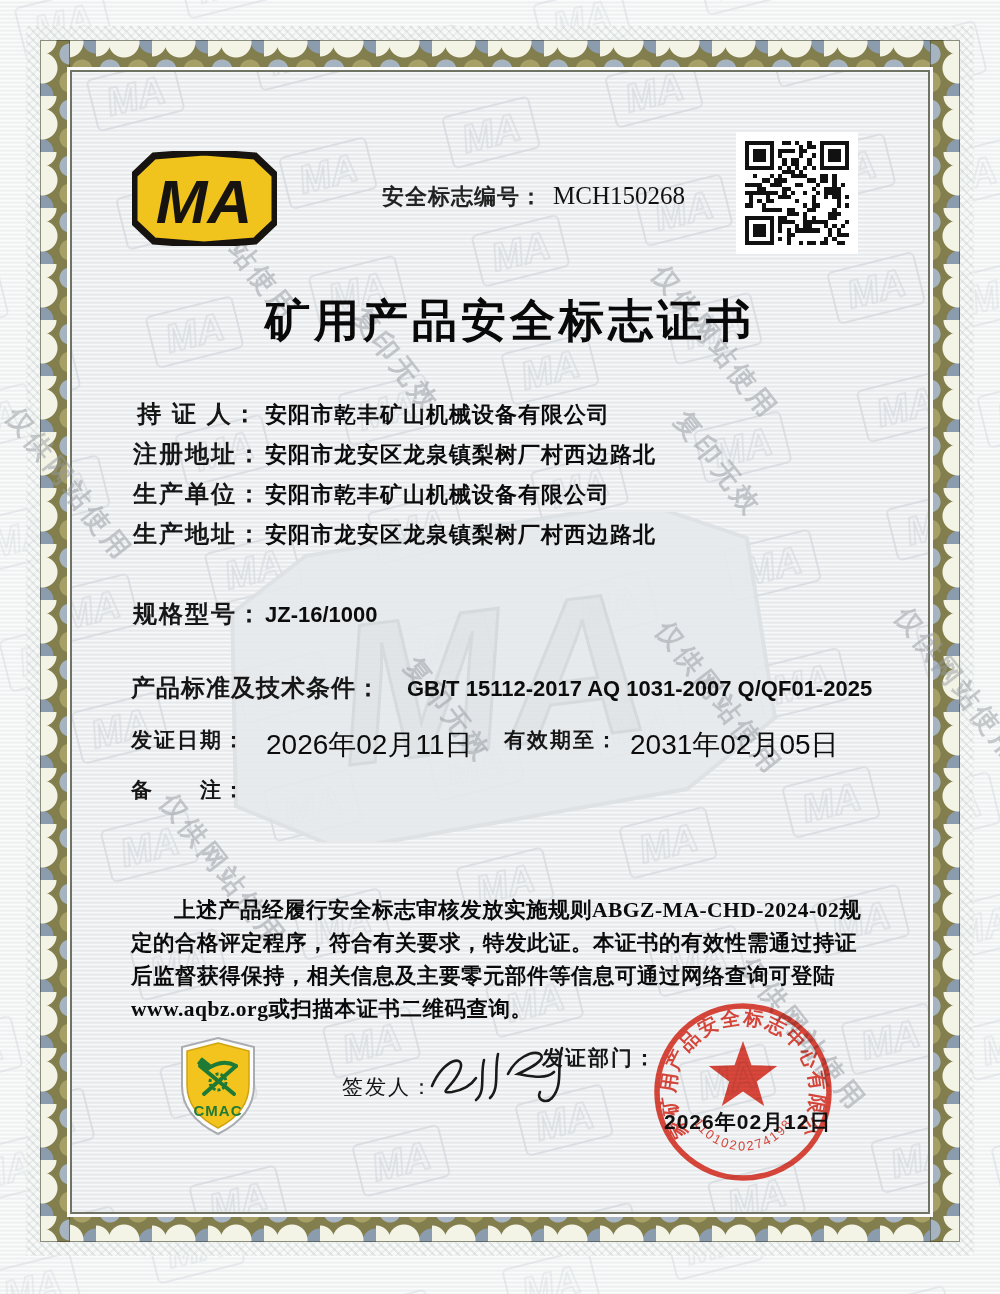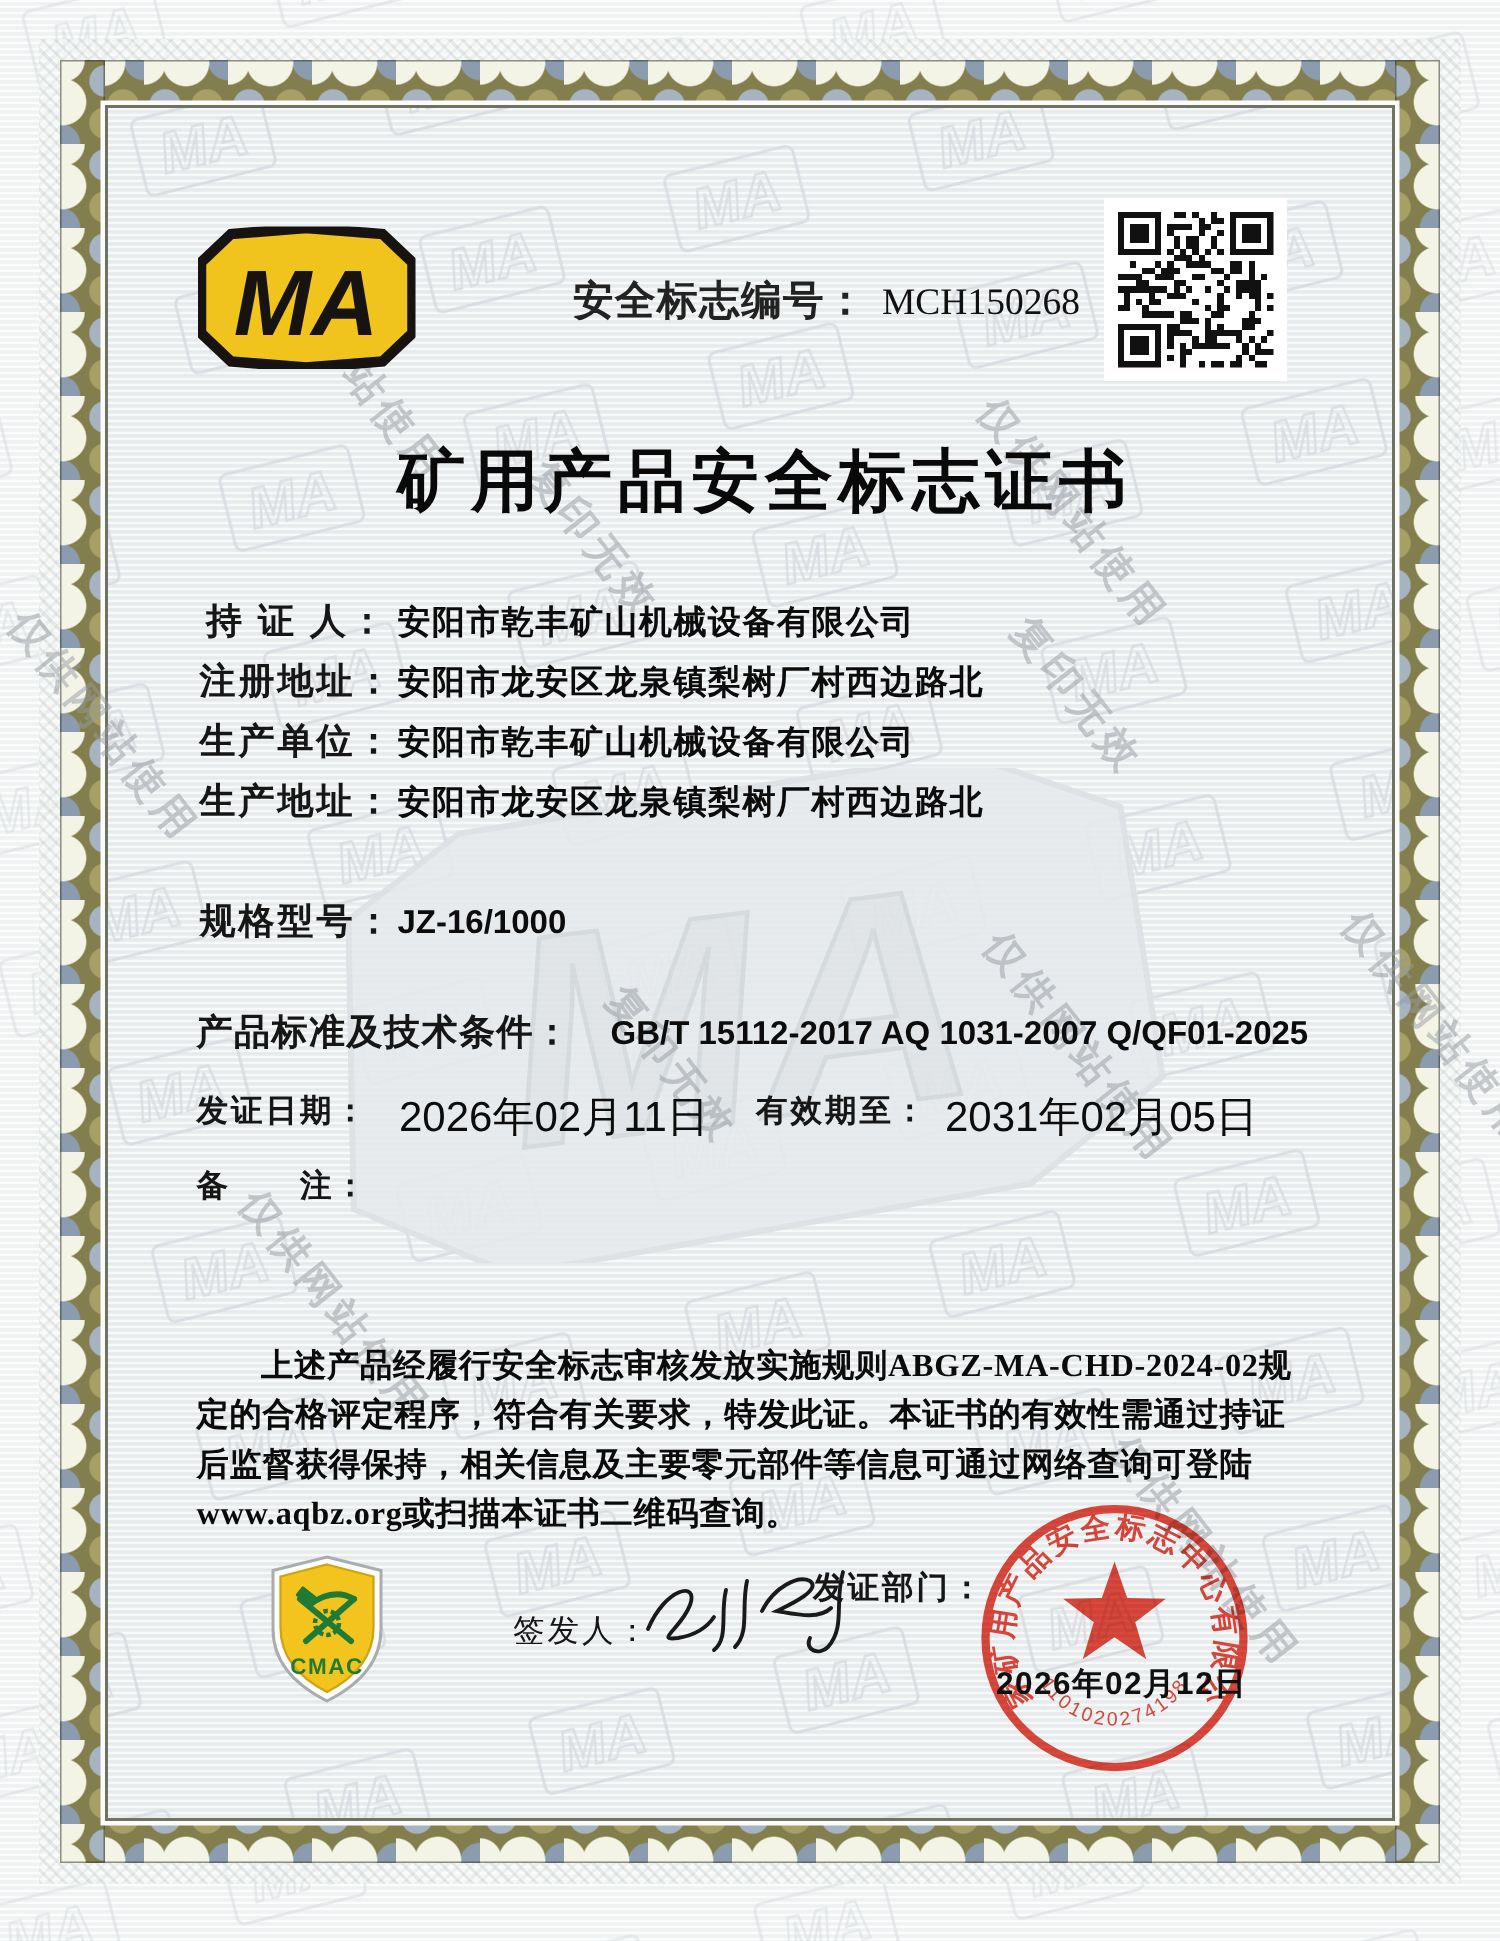--- a/index.html
+++ b/index.html
@@ -56,21 +56,21 @@
   .wm-text{
     position:absolute; white-space:nowrap; transform-origin:left top; transform:rotate(52deg);
     font-size:27px; font-weight:bold; letter-spacing:4px; color:rgba(147,153,159,.5);
     font-family:"Liberation Serif","DejaVu Serif",serif; z-index:2;
   }
   .big-ma{position:absolute; left:130px; top:440px; z-index:1; opacity:.9;}
   
   .content{position:absolute; inset:0; z-index:3;}
   .ma-badge{position:absolute; left:60px; top:79px;}
   .certno{position:absolute; left:310px; top:110px; white-space:nowrap;}
-  .certno .lbl{font-size:27px; font-weight:bold; color:#222; letter-spacing:1px;text-align:right;}
+  .certno .lbl{font-size:22px; font-weight:bold; color:#222; letter-spacing:1px;text-align:right;}
   .certno .val{font-size:25px; color:#111; font-family:"Liberation Serif","DejaVu Serif",serif; margin-left:10px;}
   .qr{position:absolute; left:664px; top:60px; width:104px; height:104px; background:#fff; padding:9px;}
   .cert-title{
     position:absolute; left:0; right:0; top:219px; text-align:center;
     font-size:45px; font-weight:bold; letter-spacing:4px; color:#090909;
     font-family:"Liberation Serif","DejaVu Serif",serif;
     padding-left:20px;
   }
   .row{position:absolute; left:59px; display:flex; align-items:baseline; white-space:nowrap;}
   .row .lbl{font-size:24px; font-weight:bold; color:#161616; width:134px; letter-spacing:2px;text-align:center;}

